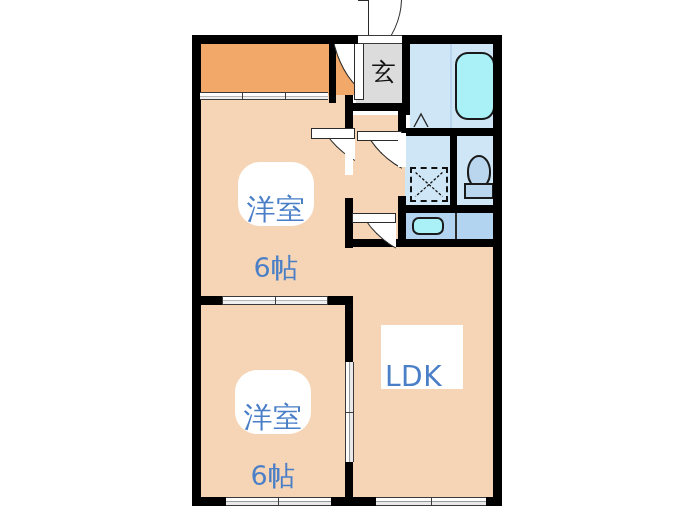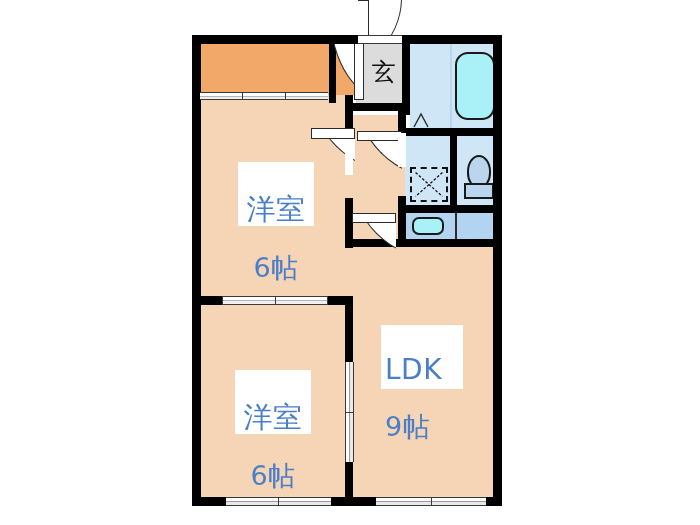--- a/index.html
+++ b/index.html
@@ -142,21 +142,21 @@
     text-align: center;
     line-height: 1.02;
     letter-spacing: 0.5px;
     white-space: pre-line;
     font-weight: 500;
     box-sizing: border-box;
   }
   .label .l1 { display: block; }
   .label .l2 { display: block; }
 
-  .label-room { font-size: 29px; }
+  .label-room { font-size: 29px; border-radius: 22px; }
   .label-room .l2 { font-size: 27px; }
   .label-ldk  { font-size: 28px; }
   .label-ldk .l2 { font-size: 27px; }
   .label-small { font-size: 25px; color: #111111; background: transparent; }
   .label-genkan { font-size: 24px; color: #111111; background: transparent; }
 
   
   .vent-mark { }
   .vent-mark svg { display:block; }
 </style>
@@ -321,18 +321,17 @@
   <div class="label label-room" style="left:238px; top:162px; width:76px; height:64px; padding-top:3px;">
     <span class="l1">洋室</span>
     <span class="l2">6帖</span>
   </div>
 
   <div class="label label-room" style="left:235px; top:370px; width:76px; height:64px; padding-top:3px;">
     <span class="l1">洋室</span>
     <span class="l2">6帖</span>
   </div>
 
-  <div class="label label-ldk" style="left:381px; top:325px; width:82px; height:64px; padding-top:2px; text-align:left; padding-left:4px;">
+  <div class="label label-ldk" style="left:381px; top:325px; width:82px; height:64px; padding-top:9px; text-align:left; padding-left:4px;">
     <span class="l1">LDK</span>
-    <span class="l2">9帖</span>
   </div>
 
 </div>
 
 </body></html>

